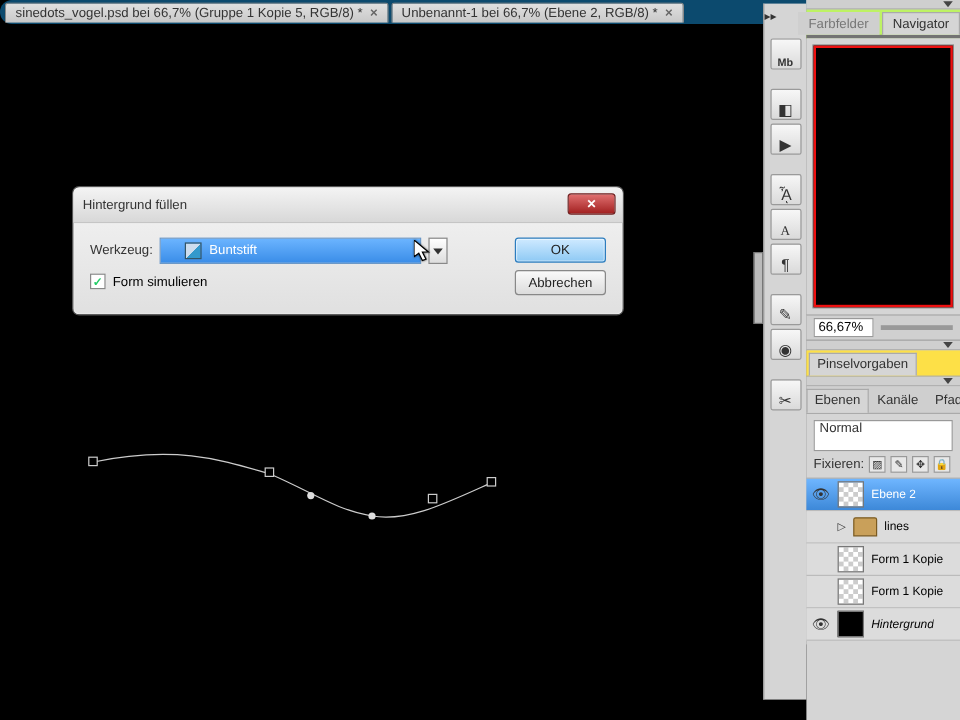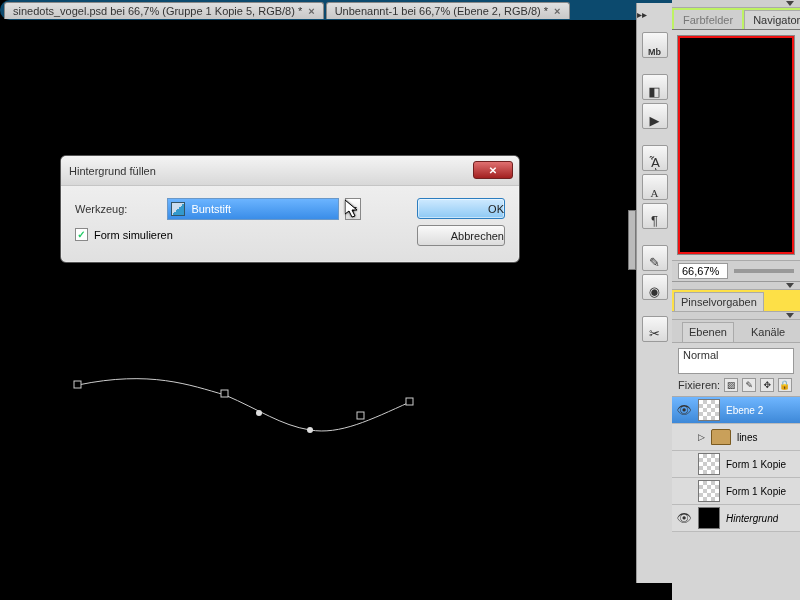--- a/index.html
+++ b/index.html
@@ -21,54 +21,54 @@
 
 
 .dialog { position: absolute; left: 60px; top: 155px; width: 460px; background: linear-gradient(to bottom, #fdfdfd 0%, #f0f0f0 20%, #e0e0e0 100%); border: 1px solid #555; border-radius: 6px; box-shadow: 0 0 10px rgba(0,0,0,.6), inset 0 0 0 1px rgba(255,255,255,.3); }
 .dialog-title { height: 30px; display: flex; align-items: center; padding: 0 8px; background: linear-gradient(to bottom, #f4f4f4, #d8d8d8); border-radius: 6px 6px 0 0; border-bottom: 1px solid #c5c5c5; position: relative; }
 .dialog-title span { color: #333; }
 .dialog-close { position: absolute; right: 6px; top: 5px; width: 40px; height: 18px; background: linear-gradient(to bottom, #e07070, #a22020); border: 1px solid #702020; border-radius: 3px; color: #fff; display: flex; align-items: center; justify-content: center; font-weight: bold; font-size: 10px; }
 .dialog-body { padding: 12px 14px 16px 14px; display: flex; gap: 12px; align-items: flex-start; }
 .dialog-left { flex: 1; }
 .dialog-row { display: flex; align-items: center; gap: 6px; margin-bottom: 8px; }
 .dialog-label { color: #333; }
-.tool-select { flex: 1; height: 22px; background: linear-gradient(to bottom, #6bb4ff, #3a8de8); border: 1px solid #6a98c8; display: flex; align-items: center; padding: 0 3px; color: #fff; gap: 6px; position: relative; margin-left: 34px; }
+.tool-select { flex: 1; height: 22px; background: linear-gradient(to bottom, #6bb4ff, #3a8de8); border: 1px solid #6a98c8; display: flex; align-items: center; padding: 0 20px; color: #fff; gap: 6px; position: relative; }
 .tool-select .pencil-ic { width: 14px; height: 14px; background: linear-gradient(135deg,#cde 50%,#39c 50%); border:1px solid #356; }
 .tool-select-dd { width: 16px; height: 22px; background: linear-gradient(to bottom,#fff,#ddd); border: 1px solid #888; display: flex; align-items: center; justify-content: center; }
 .tool-select-dd::after { content: ""; border-left: 4px solid transparent; border-right: 4px solid transparent; border-top: 5px solid #333; }
 .checkbox-row { display: flex; align-items: center; gap: 6px; }
 .checkbox { width: 13px; height: 13px; border: 1px solid #888; background: #fff; display: flex; align-items: center; justify-content: center; color: #2c6; font-size: 10px; font-weight: bold; }
 .dialog-right { display: flex; flex-direction: column; gap: 6px; }
-.btn { width: 88px; height: 21px; border: 1px solid #888; border-radius: 3px; display: flex; align-items: center; justify-content: flex-end; color: #222; margin-left: 44px; }
+.btn { width: 76px; height: 21px; border: 1px solid #888; border-radius: 3px; display: flex; align-items: center; justify-content: center; color: #222; margin-left: 44px; }
 .btn-primary { background: linear-gradient(to bottom, #cfeaff, #8ec9f4); border: 1px solid #2c7dbf; box-shadow: inset 0 0 0 1px rgba(255,255,255,.5); }
 .btn-default { background: linear-gradient(to bottom, #fafafa, #dcdcdc); }
 
 
 .side-strip { position: absolute; top: 3px; left: 636px; width: 36px; height: 580px; background: #d5d5d5; border-left: 1px solid #999; display: flex; flex-direction: column; align-items: center; gap: 3px; padding-top: 4px; }
 .strip-arrow { position:absolute; left:0; top:3px; width:10px; height:16px; display:flex; align-items:center; justify-content:center; font-size:10px; color:#333;}
 .strip-btn { width: 26px; height: 26px; border: 1px solid #9a9a9a; background: linear-gradient(to bottom,#f7f7f7,#dadada); display: flex; align-items: flex-end; justify-content: center; border-radius: 2px; color: #333; font-size: 13px; }
 .strip-gap { height: 10px; }
 
 .right-panels { position: absolute; top: 0; left: 672px; width: 128px; height: 600px; background: #d5d5d5; display: flex; flex-direction: column; }
 .panel-collapse { height: 8px; background:#cfcfcf; border-bottom:1px solid #aaa; display:flex; justify-content:flex-end; align-items:center; padding-right:6px;}
 .panel-collapse::after{content:"";border-left:4px solid transparent;border-right:4px solid transparent;border-top:5px solid #444;}
-.panel-tabs { display: flex; border-bottom: 1px solid #737373; background:#bef264;}
+.panel-tabs { display: flex; border-bottom: 3px solid #737373; background:#bef264;justify-content:flex-end;}
 .panel-tab { padding: 3px 8px; background: #d5d5d5; border: 1px solid #aaa; border-bottom: none; color: #333; margin-top:2px; margin-left:2px; font-size:10px; }
 .panel-tab.inactive { color: #777; background:#cfcfcf; border-color:transparent; }
 .nav-preview { height: 230px; background: #d5d5d5; padding: 6px; }
 .nav-preview-inner { width: 100%; height: 100%; background: #000; border: 2px solid #e11; box-shadow: 0 0 0 1px #888; }
 .zoom-row { height: 22px; border-top: 1px solid #aaa; border-bottom: 1px solid #999; display: flex; align-items: center; padding: 0 6px; gap: 6px; background:#d0d0d0;}
 .zoom-val { width: 50px; height: 16px; background:#fff; border:1px solid #999; padding:0 3px; font-size:10px; display:flex; align-items:center;}
 .zoom-slider { flex:1; height:4px; background:#999; position:relative;}
 
 .brush-tabrow { display:flex; background:#fde047; border-bottom:1px solid #aaa;}
 .brush-tab { padding:3px 6px; background:#d5d5d5; border:1px solid #aaa; border-bottom:none; margin:2px 2px 0 2px; font-size:10px; color:#333;}
 
 .layers-tabs { display:flex; background:#cfcfcf; border-bottom:1px solid #aaa;}
-.layers-tab { padding:3px 6px; font-size:10px; color:#333; border:1px solid transparent; margin-top:2px;margin-left:10px;}
+.layers-tab { padding:3px 6px; font-size:10px; color:#333; border:1px solid transparent; margin-top:2px;}
 .layers-tab.active { background:#d5d5d5; border:1px solid #aaa; border-bottom:none;}
 .layers-body { background:#d5d5d5; padding:3px 0;}
 .blend-row { display:flex; padding:2px 6px; }
 .blend-select { height:18px; border:1px solid #999; background:#fff; padding:12px 4px; display:flex; align-items:flex-end; font-size:10px; color:#333; flex:1;}
 .lock-row { display:flex; align-items:center; gap:4px; padding:2px 6px 4px 6px; border-bottom:1px solid #aaa; color:#333; font-size:10px;}
 .lock-ic { width:14px; height:14px; border:1px solid #999; background:#e8e8e8; display:flex; align-items:center; justify-content:center; font-size:9px;}
 .layer-row { display:flex; align-items:center; height:27px; border-bottom:1px solid #bbb; background:#dcdcdc; padding:0 4px; gap:6px;}
 .layer-row.selected { background:linear-gradient(to bottom,#6fb6ff,#3d88d8); color:#fff;}
 .eye { width:16px; height:16px; display:flex; align-items:center; justify-content:center; font-size:12px; color:#333;}
 .layer-row.selected .eye { color:#333; }

